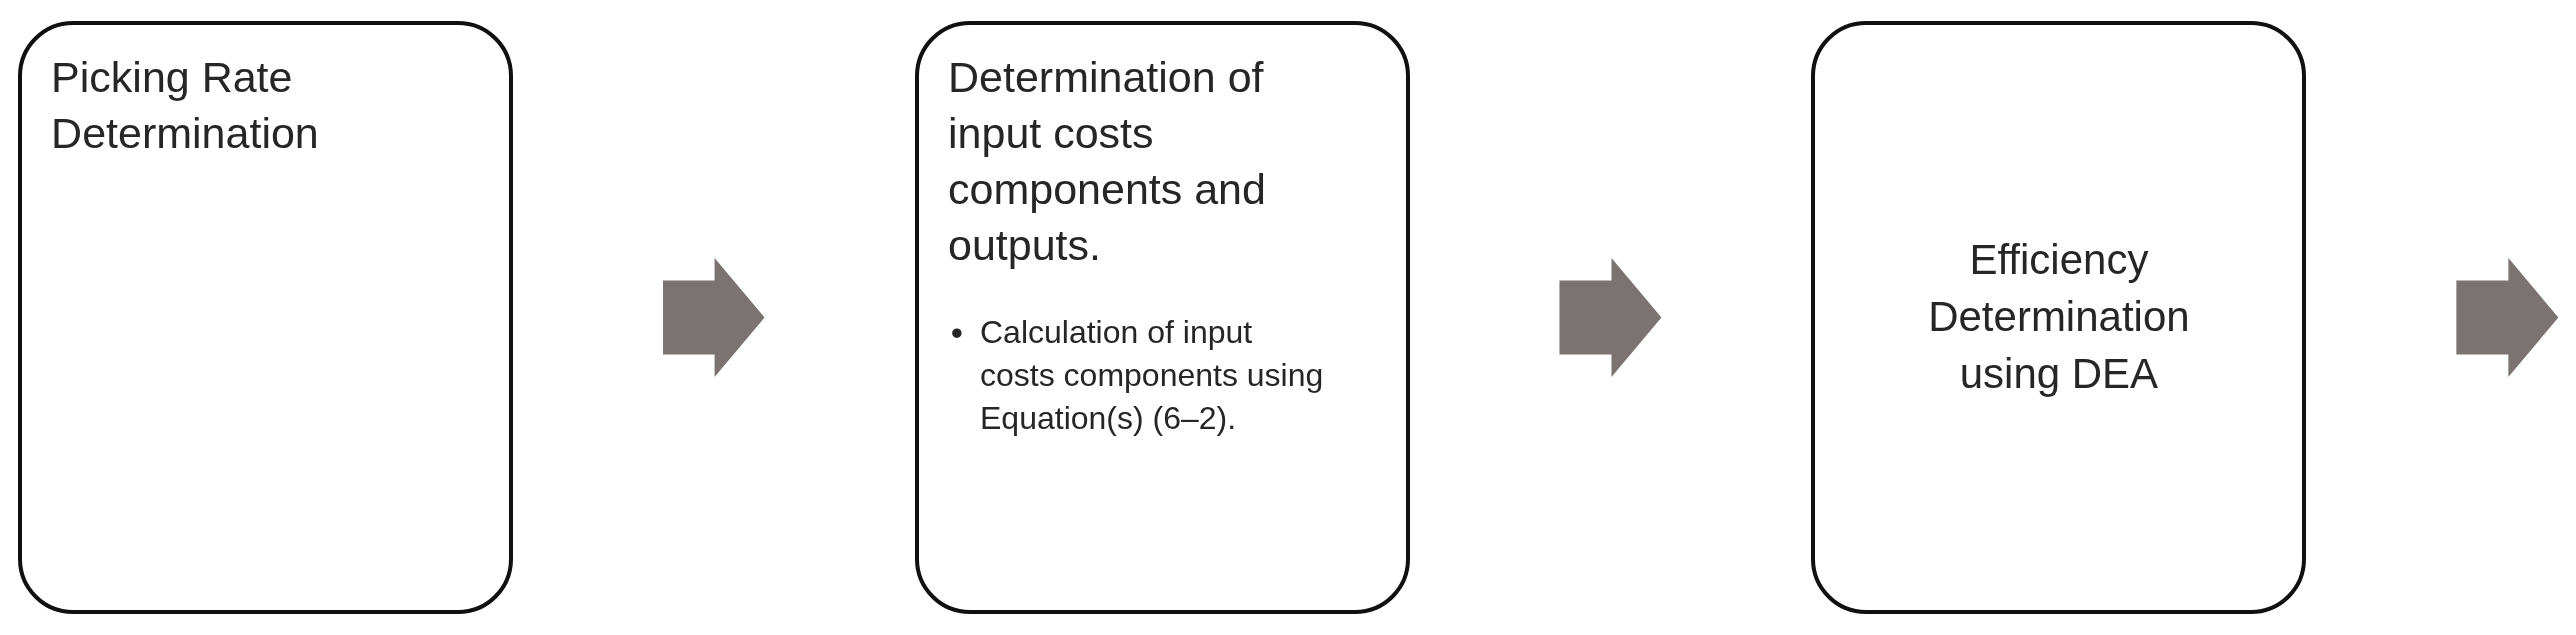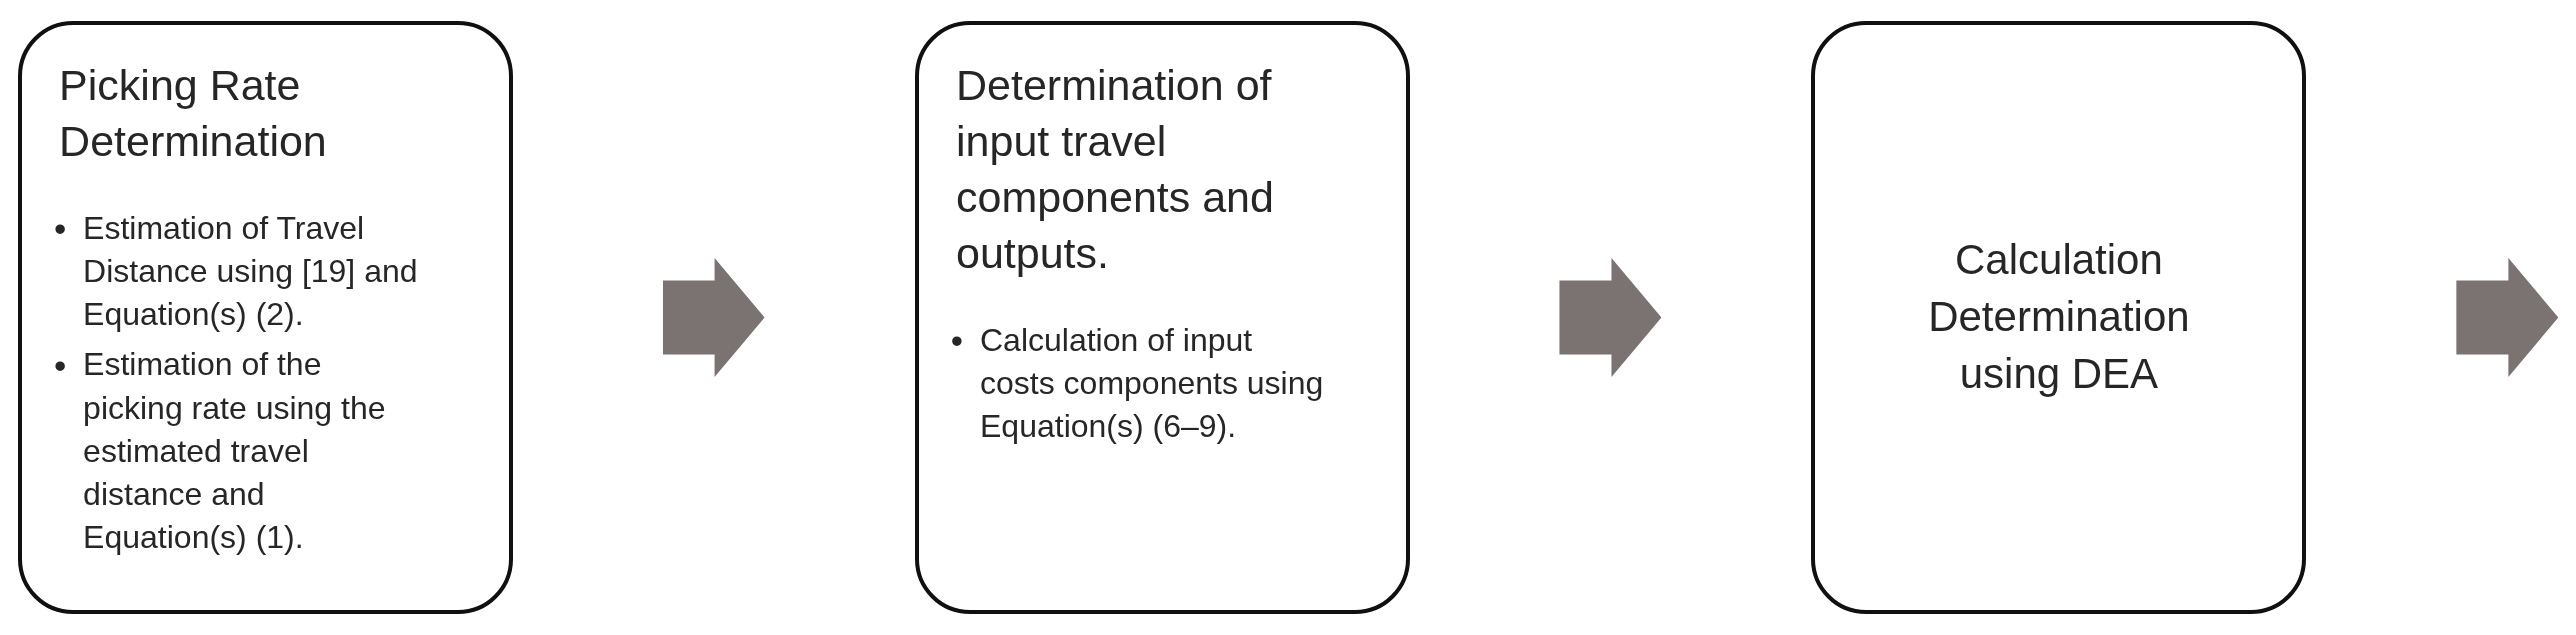--- a/index.html
+++ b/index.html
@@ -27,21 +27,21 @@
     width: 495px;
     height: 593px;
     background: #ffffff;
     border: 4.9px solid #101010;
     border-radius: 55px;
     padding: 25px 29.5px;
     overflow: hidden;
     flex: 0 0 auto;
   }
   .step-box .step-title {
-    margin: 8px;
+    margin: 0;
     font-size: 43px;
     font-weight: 400;
     line-height: 1.3;
     white-space: pre-line;
     color: #262626;
   }
   .step-box ul.bullets {
     list-style: none;
     margin: 37px 0 0 0;
     padding: 0;
@@ -83,50 +83,40 @@
   }
 </style>
 </head>
 <body>
 
 <div class="canvas">
 
   <section class="step-box">
     <h2 class="step-title">Picking Rate
 Determination</h2>
-    <ul class="bullets">
-      <li>Estimation of Travel
-Distance using [19] and
-Equation(s) (2).</li>
-      <li>Estimation of the
-picking rate using the
-estimated travel
-distance and
-Equation(s) (1).</li>
-    </ul>
   </section>
 
   <div class="flow-arrow"></div>
 
   <section class="step-box">
     <h2 class="step-title">Determination of
-input travel
+input costs
 components and
 outputs.</h2>
     <ul class="bullets">
       <li>Calculation of input
 costs components using
-Equation(s) (6–9).</li>
+Equation(s) (6–2).</li>
     </ul>
   </section>
 
   <div class="flow-arrow"></div>
 
   <section class="step-box center-text">
-    <h2 class="step-title">Calculation
+    <h2 class="step-title">Efficiency
 Determination
 using DEA</h2>
   </section>
 
   <div class="flow-arrow"></div>
 
 
 </div>
 
 

